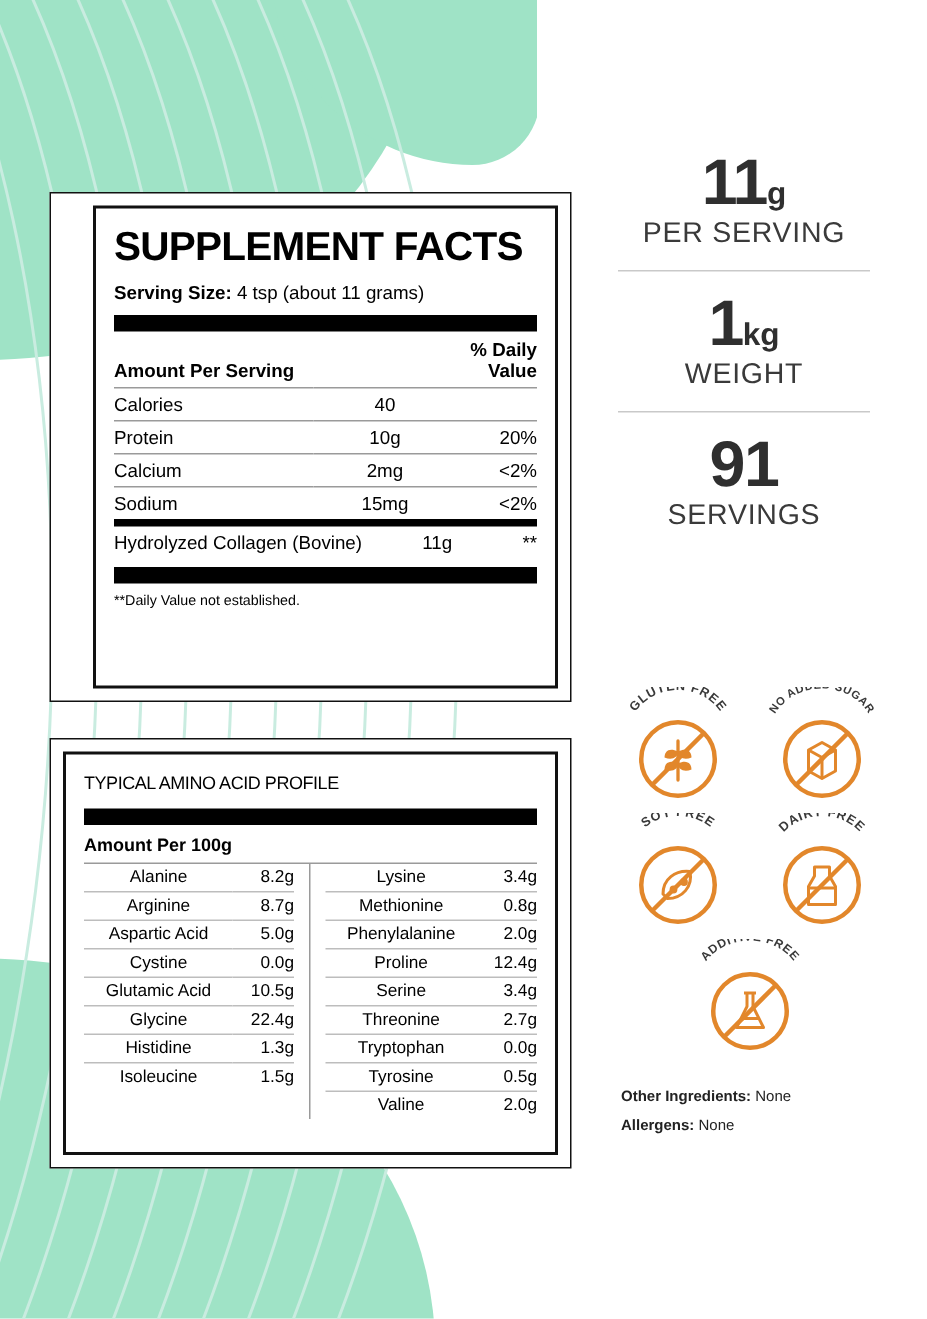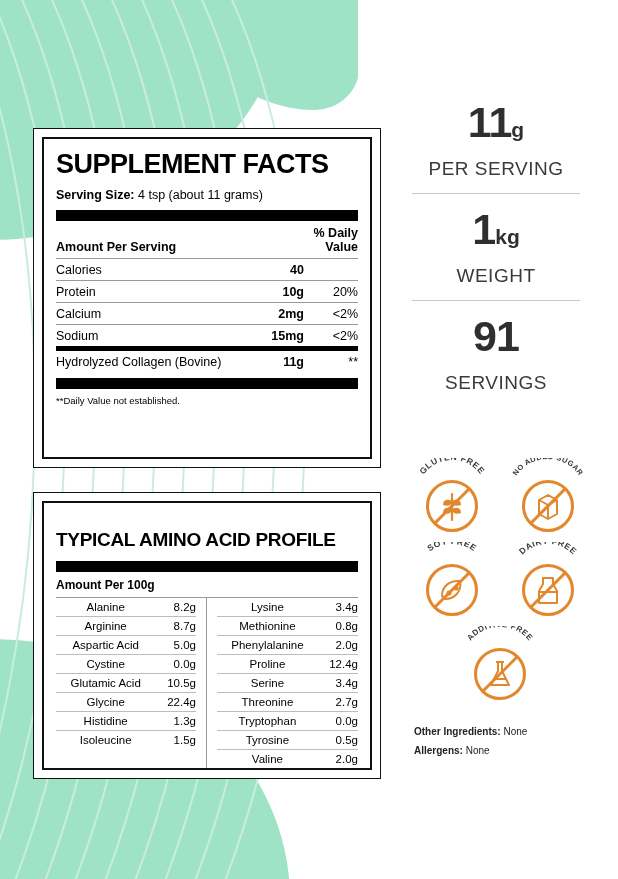--- a/index.html
+++ b/index.html
@@ -86,45 +86,46 @@
     padding: 10px 12px 12px 12px;
     box-sizing: border-box;
     height: calc(100% - 16px);
   }
 
   #supp-panel {
     left: 33px;
     top: 128px;
     width: 348px;
     height: 340px;
+    padding-left: 20px;
   }
   #amino-panel {
     left: 33px;
     top: 492px;
     width: 348px;
     height: 287px;
   }
 
   .sf-title {
     font-family: "Liberation Sans", sans-serif;
     font-weight: bold;
     font-size: 27px;
     letter-spacing: -0.5px;
     line-height: 1;
     color: #000;
     margin: 2px 0 8px 0;
     white-space: nowrap;
   }
   .amino-title {
     font-family: "Liberation Sans", sans-serif;
-    font-weight: bold;
-    font-size: 19px;
+    font-weight: normal;
+    font-size: 12px;
     letter-spacing: -0.3px;
     color: #000;
-    margin: 16px 0 10px 0;
+    margin: 2px 0 10px 0;
     white-space: nowrap;
   }
 
   .serving-line {
     font-size: 12.5px;
     color: #000;
     padding: 2px 0;
   }
   .serving-line b { font-weight: bold; }
   .serving-line .val { font-weight: normal; }
@@ -149,21 +150,21 @@
   table.sf td {
     padding: 4px 0 3px 0;
     vertical-align: bottom;
   }
   table.sf tr.hdr td {
     font-weight: bold;
     padding-top: 5px;
     padding-bottom: 4px;
   }
   table.sf tr td.name { text-align: left; }
-  table.sf tr td.amt { text-align: right; padding-right: 2px; font-weight: bold; }
+  table.sf tr td.amt { text-align: center; padding-right: 2px; }
   table.sf tr td.dv  { text-align: right; width: 52px; }
   table.sf tr.row td { border-bottom: 1px solid #9a9a9a; }
   table.sf tr.lastrow td { border-bottom: none; }
 
   .footnote {
     font-size: 9.5px;
     color: #000;
     margin-top: 6px;
   }
 
@@ -216,21 +217,21 @@
   }
   .stat-big .unit {
     font-size: 21px;
     font-weight: bold;
     letter-spacing: 0;
   }
   .stat-label {
     font-size: 19px;
     letter-spacing: 0.5px;
     color: #3a3a3a;
-    margin-top: 13px;
+    margin-top: 0px;
   }
   .stat-div {
     height: 1px;
     background: #c9c9c9;
     margin: 13px 14px;
   }
 
   
   .badges {
     position: absolute;

